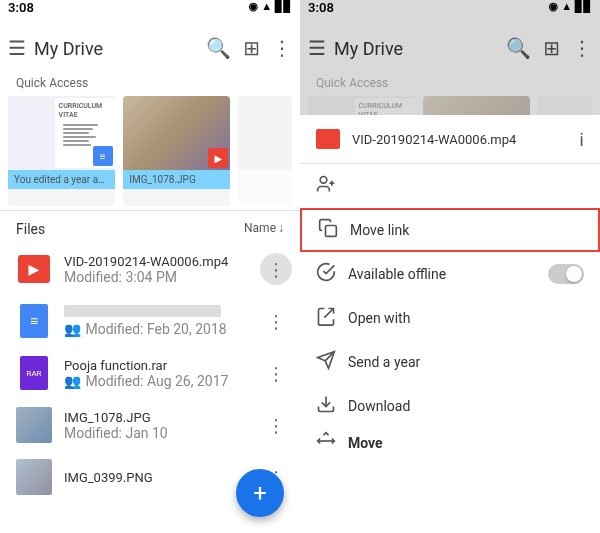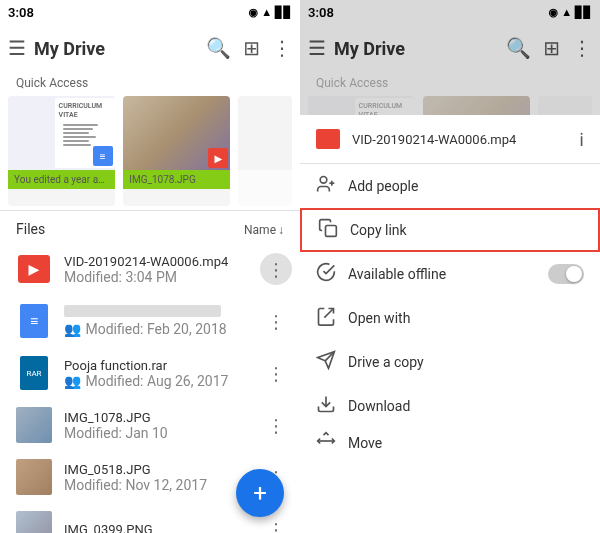--- a/index.html
+++ b/index.html
@@ -30,39 +30,39 @@
       display: flex;
       flex-direction: column;
       position: relative;
     }
 
     
     .status-bar {
       height: 24px;
       background: #fff;
       display: flex;
-      align-items: center;
+      align-items: flex-start;
       justify-content: space-between;
       padding: 0 8px;
       font-size: 12px;
       font-weight: 600;
     }
     .status-bar .time { font-size: 13px; font-weight: 600; }
     .status-bar .icons { display: flex; align-items: center; gap: 3px; font-size: 11px; }
 
     
     .top-bar {
       height: 48px;
       display: flex;
       align-items: center;
       padding: 0 8px;
       gap: 8px;
     }
     .top-bar .menu-icon { font-size: 20px; color: #555; cursor: pointer; }
-    .top-bar .title { font-size: 18px; color: #333; flex: 1; font-weight: 700; }
+    .top-bar .title { font-size: 18px; color: #333; flex: 1; font-weight: 400; }
     .top-bar .icons { display: flex; gap: 12px; align-items: center; }
     .top-bar .icons span { font-size: 20px; color: #555; cursor: pointer; }
 
     
     .quick-access-label {
       font-size: 12px;
       color: #666;
       padding: 4px 16px 6px;
     }
 
@@ -97,21 +97,21 @@
     .thumb-card .thumb-img.photo {
       background: linear-gradient(135deg, #c8b8a0 0%, #a89070 50%, #8070a0 100%);
     }
     .thumb-card .thumb-bottom {
       padding: 4px 6px;
       font-size: 10px;
       color: #555;
       white-space: nowrap;
       overflow: hidden;
       text-overflow: ellipsis;
-      background: #84cc16;
+      background: #7dd3fc;
     }
     .thumb-badge {
       position: absolute;
       bottom: 2px;
       right: 2px;
       width: 20px;
       height: 20px;
       background: #4285F4;
       border-radius: 2px;
       display: flex;
@@ -125,21 +125,21 @@
     
     .divider {
       height: 1px;
       background: #e0e0e0;
       margin: 4px 0;
     }
 
     
     .files-header {
       display: flex;
-      align-items: flex-end;
+      align-items: flex-start;
       padding: 6px 16px;
       font-size: 12px;
       color: #555;
     }
     .files-header .files-label { flex: 1; font-size: 14px; color: #333; }
     .files-header .sort { display: flex; align-items: center; gap: 2px; color: #555; }
 
     
     .file-list { flex: 1; overflow: hidden; }
     .file-item {
@@ -176,21 +176,21 @@
       border-radius: 2px;
       display: flex;
       align-items: center;
       justify-content: center;
       color: white;
       font-size: 14px;
     }
     .file-icon .rar-icon-box {
       width: 28px;
       height: 34px;
-      background: #0369a1;
+      background: #6d28d9;
       border-radius: 2px;
       display: flex;
       align-items: center;
       justify-content: center;
       color: white;
       font-size: 10px;
     }
     .file-icon .img-thumb {
       width: 36px;
       height: 36px;
@@ -460,30 +460,20 @@
       <div class="file-icon">
         <div class="img-thumb" style="background:linear-gradient(135deg,#a0b0c0,#7090b0);"></div>
       </div>
       <div class="file-info">
         <div class="file-name">IMG_1078.JPG</div>
         <div class="file-meta">Modified: Jan 10</div>
       </div>
       <div class="more-btn">⋮</div>
     </div>
 
-    <div class="file-item">
-      <div class="file-icon">
-        <div class="img-thumb" style="background:linear-gradient(135deg,#c0a080,#a08060);"></div>
-      </div>
-      <div class="file-info">
-        <div class="file-name">IMG_0518.JPG</div>
-        <div class="file-meta">Modified: Nov 12, 2017</div>
-      </div>
-      <div class="more-btn">⋮</div>
-    </div>
 
     <div class="file-item">
       <div class="file-icon">
         <div class="img-thumb" style="background:linear-gradient(135deg,#b0c0d0,#9090a0);"></div>
       </div>
       <div class="file-info">
         <div class="file-name">IMG_0399.PNG</div>
         <div class="file-meta"></div>
       </div>
       <div class="more-btn">⋮</div>
@@ -554,32 +544,31 @@
 
     <div class="menu-item">
       <span class="mi-icon">
         <svg width="20" height="20" viewBox="0 0 24 24" fill="none" stroke="#555" stroke-width="2">
             <path d="M16 21v-2a4 4 0 0 0-4-4H6a4 4 0 0 0-4 4v2"></path>
             <circle cx="9" cy="7" r="4"></circle>
             <line x1="19" y1="8" x2="19" y2="14"></line>
             <line x1="22" y1="11" x2="16" y2="11"></line>
           </svg>
       </span>
-      <span class="mi-label">Add people</span>
     </div>
 
 
     <div class="menu-item highlighted">
       <span class="mi-icon">
         <svg width="20" height="20" viewBox="0 0 24 24" fill="none" stroke="#555" stroke-width="2">
             <rect x="9" y="9" width="13" height="13" rx="2" ry="2"></rect>
             <path d="M5 15H4a2 2 0 0 1-2-2V4a2 2 0 0 1 2-2h9a2 2 0 0 1 2 2v1"></path>
           </svg>
       </span>
-      <span class="mi-label">Copy link</span>
+      <span class="mi-label">Move link</span>
     </div>
 
     <div class="menu-item">
       <span class="mi-icon">
         <svg width="20" height="20" viewBox="0 0 24 24" fill="none" stroke="#555" stroke-width="2">
             <path d="M22 11.08V12a10 10 0 1 1-5.93-9.14"></path>
             <polyline points="22 4 12 14.01 9 11.01"></polyline>
           </svg>
       </span>
       <span class="mi-label">Available offline</span>
@@ -597,35 +586,35 @@
       <span class="mi-label">Open with</span>
     </div>
 
     <div class="menu-item">
       <span class="mi-icon">
         <svg width="20" height="20" viewBox="0 0 24 24" fill="none" stroke="#555" stroke-width="2">
             <line x1="22" y1="2" x2="11" y2="13"></line>
             <polygon points="22 2 15 22 11 13 2 9 22 2"></polygon>
           </svg>
       </span>
-      <span class="mi-label">Drive a copy</span>
+      <span class="mi-label">Send a year</span>
     </div>
 
     <div class="menu-item">
       <span class="mi-icon">
         <svg width="20" height="20" viewBox="0 0 24 24" fill="none" stroke="#555" stroke-width="2">
             <path d="M21 15v4a2 2 0 0 1-2 2H5a2 2 0 0 1-2-2v-4"></path>
             <polyline points="7 10 12 15 17 10"></polyline>
             <line x1="12" y1="15" x2="12" y2="3"></line>
           </svg>
       </span>
       <span class="mi-label">Download</span>
     </div>
 
-    <div class="menu-item" style="height:30px;overflow:hidden;">
+    <div class="menu-item" style="height:30px;overflow:hidden;font-weight:bold;">
       <span class="mi-icon">
         <svg width="20" height="20" viewBox="0 0 24 24" fill="none" stroke="#555" stroke-width="2">
             <polyline points="5 9 2 12 5 15"></polyline>
             <polyline points="9 5 12 2 15 5"></polyline>
             <line x1="2" y1="12" x2="22" y2="12"></line>
             <polyline points="19 9 22 12 19 15"></polyline>
           </svg>
       </span>
       <span class="mi-label">Move</span>
     </div>

